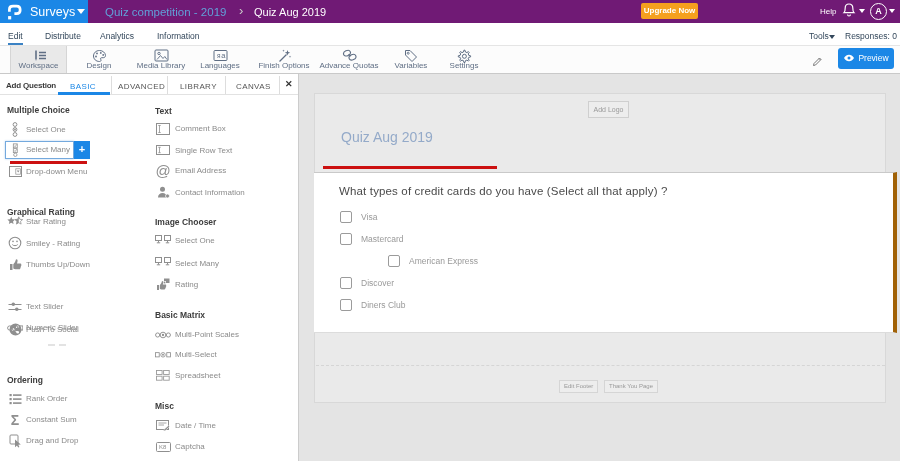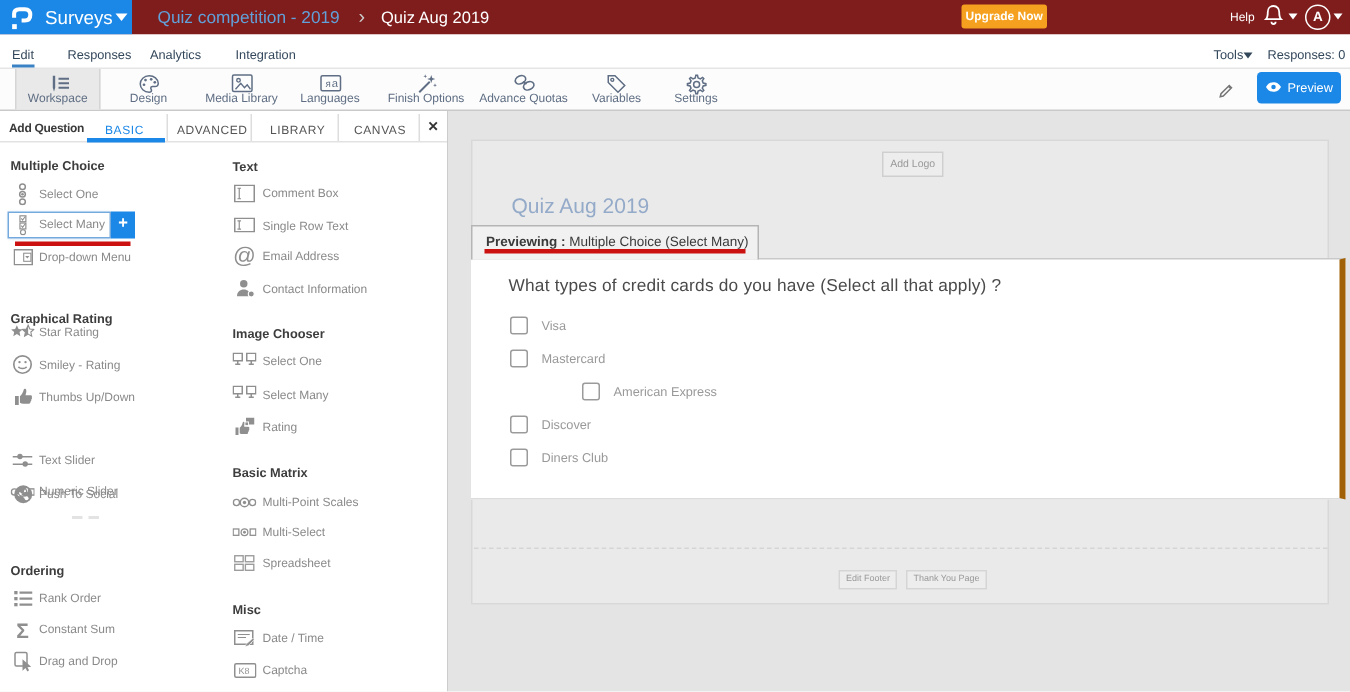--- a/index.html
+++ b/index.html
@@ -1,19 +1,19 @@
 <!DOCTYPE html>
 <html><head>
 <meta charset="utf-8">
 <style>
 * { margin:0; padding:0; box-sizing:border-box; }
 html,body { width:900px; height:461px; overflow:hidden; font-family:"Liberation Sans", sans-serif; background:#fff; }
 #app { position:relative; width:900px; height:461px; }
 
-#topbar { position:absolute; left:0; top:0; width:900px; height:23px; background:#7f1d1d;padding-left:28px; }
+#topbar { position:absolute; left:0; top:0; width:900px; height:23px; background:#701a75;padding-left:28px; }
 #logoarea { position:absolute; left:0; top:0; width:88px; height:23px; background:#1b87e6; }
 #surveys { position:absolute; left:30px; top:4.5px; color:#fff; font-size:12.5px; }
 #breadcrumb1 { position:absolute; left:105px; top:6px; color:#61a0d8; font-size:11.5px; }
 #breadcrumb-sep { position:absolute; left:239px; top:3px; color:#ccc; font-size:13px; }
 #breadcrumb2 { position:absolute; left:254px; top:6px; color:#fff; font-size:11px; }
 #upgrade { position:absolute; left:641px; top:3px; width:57px; height:16px; background:#f5a01e; border-radius:2px; color:#fff; font-size:8px; font-weight:bold; text-align:center; line-height:16px; white-space:nowrap; }
 #search { position:absolute; left:708px; top:2px; width:105px; height:16px; background:#fff; border-radius:2px; }
 #search span { position:absolute; left:17px; top:2px; font-size:11px; color:#4a4a4a; }
 #help { position:absolute; left:820px; top:7px; color:#fff; font-size:8px; }
 #bell { position:absolute; left:842px; top:2px; }
@@ -89,23 +89,23 @@
       </svg>
     </div>
     <div id="bellcaret"></div>
     <div id="avatar">A</div>
     <div id="avcaret"></div>
   </div>
 
   <div id="navrow">
     <div class="navlink" style="left:8px;">Edit</div>
     <div id="edit-underline"></div>
-    <div class="navlink" style="left:45px;">Responses</div>
+    <div class="navlink" style="left:45px;">Distribute</div>
     <div class="navlink" style="left:100px;">Analytics</div>
-    <div class="navlink" style="left:157px;">Integration</div>
+    <div class="navlink" style="left:157px;">Information</div>
     <div class="navlink" style="left:809px;">Tools</div>
     <div style="position:absolute;left:829px;top:12px;width:0;height:0;border-left:3px solid transparent;border-right:3px solid transparent;border-top:4px solid #33475b;"></div>
     <div class="navlink" style="left:845px;">Responses: 0</div>
   </div>
 
   <div id="toolbar">
     <div class="tbtab" id="tb-active" style="left:10px;width:57px;">
       <svg width="15" height="14" viewBox="0 0 15 14">
         <path d="M3.2 1.5 L4.8 1.5 L4.8 9.5 L4 12 L3.2 9.5 Z" fill="#5f6e84"></path>
         <path d="M7 3.5 H14 M7 6.5 H14 M7 9.5 H14" stroke="#5f6e84" stroke-width="1.3"></path>
@@ -404,21 +404,20 @@
         <rect x="0.5" y="0.5" width="14" height="9" rx="1" stroke="#8f8f8f" stroke-width="1" fill="none"></rect>
         <text x="3" y="7.2" font-size="6" fill="#8f8f8f" font-family="Liberation Sans">K8</text>
       </svg>
         </span>Captcha</div>
   </div>
 
   <div id="previewarea">
     <div id="innerpanel">
       <div id="addlogo">Add Logo</div>
       <div id="quiztitle">Quiz Aug 2019</div>
-      <div id="prevtab"><b>Previewing :</b> Multiple Choice (Select Many)</div>
       <div id="prevtab-underline"></div>
       <div id="whitecard">
         <div id="question">What types of credit cards do you have (Select all that apply) ?</div>
         <div class="opt" style="top:37px;">
             <span class="cb"></span>
             <span class="ol">Visa</span>
           </div>
         <div class="opt" style="top:59px;">
             <span class="cb"></span>
             <span class="ol">Mastercard</span>

